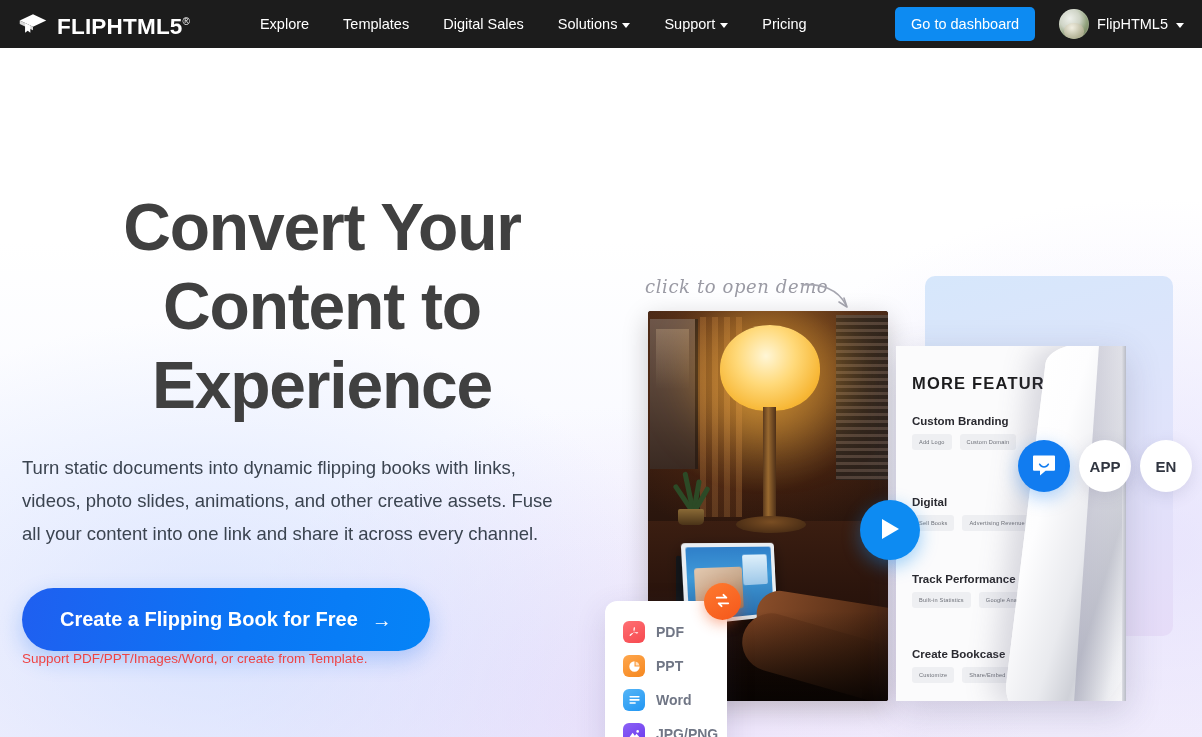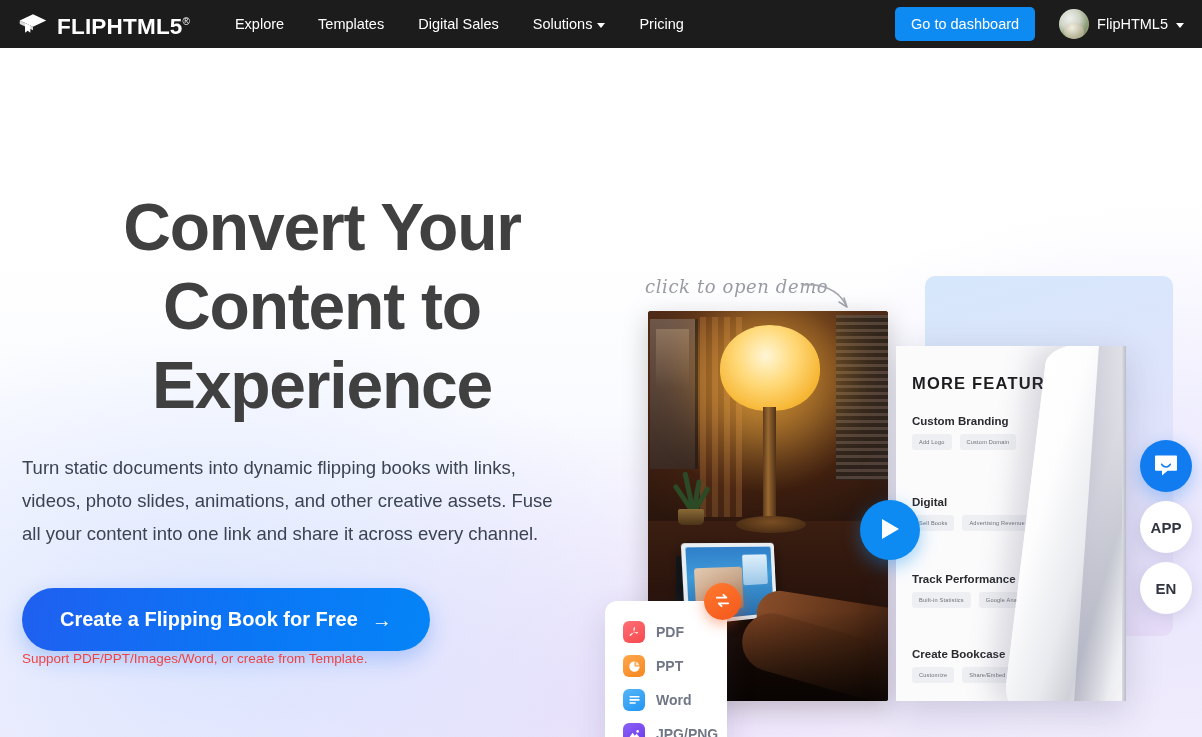--- a/index.html
+++ b/index.html
@@ -34,21 +34,21 @@
     z-index: 40;
     height: 48px;
     background: #1c1c1c;
     display: flex;
     align-items: center;
     padding: 0 16px 0 18px;
     color: #ffffff;
   }
   .brand {
     display: flex; align-items: flex-start; gap: 9px;
-    margin-right: 28px;
+    margin-right: 53px;
     cursor: pointer;
     justify-content: flex-end;
   }
   .brand-icon { width: 30px; height: 24px; display: block; margin-top: 3px; }
   .brand-name {
     font-size: 22.5px; font-weight: 700; letter-spacing: 0.2px;
     line-height: 26px; color: #fff;
     position: relative;
   }
   .brand-reg {
@@ -349,21 +349,21 @@
   }
   .fmt-pdf  { background: linear-gradient(150deg, #ff7074, #f6494f); }
   .fmt-ppt  { background: linear-gradient(150deg, #ffa74d, #f5871f); }
   .fmt-word { background: linear-gradient(150deg, #55b5f7, #2196f3); }
   .fmt-img  { background: linear-gradient(150deg, #8b62f5, #6a36ee); }
   .fmt-label { font-size: 14px; color: #707685; }
 
   
   .rail {
     position: absolute; right: 10px; top: 440px;
-    display: flex; flex-direction: column; align-items: center; gap: 9px;
+    display: flex; flex-direction: row; align-items: center; gap: 9px;
     z-index: 50;
   }
   .rail-btn {
     width: 52px; height: 52px; border-radius: 50%;
     display: flex; align-items: center; justify-content: center;
     cursor: pointer; border: none;
     font-family: inherit;
   }
   .rail-chat { background: #117cf0; box-shadow: 0 6px 18px rgba(17,124,240,.35); }
   .rail-plain {
@@ -398,20 +398,24 @@
           <span>Templates</span>
         </a>
       <a class="nav-link">
           <span>Digital Sales</span>
         </a>
       <a class="nav-link">
           <span>Solutions</span>
           <i class="caret"></i>
         </a>
       <a class="nav-link">
+          <span>Support</span>
+          <i class="caret"></i>
+        </a>
+      <a class="nav-link">
           <span>Pricing</span>
         </a>
     </div>
 
     <div class="nav-right">
       <button class="dash-btn">Go to dashboard</button>
       <div class="user-chip">
         <span class="avatar"></span>
         <span class="user-name">FlipHTML5</span>
         <i class="caret"></i>

